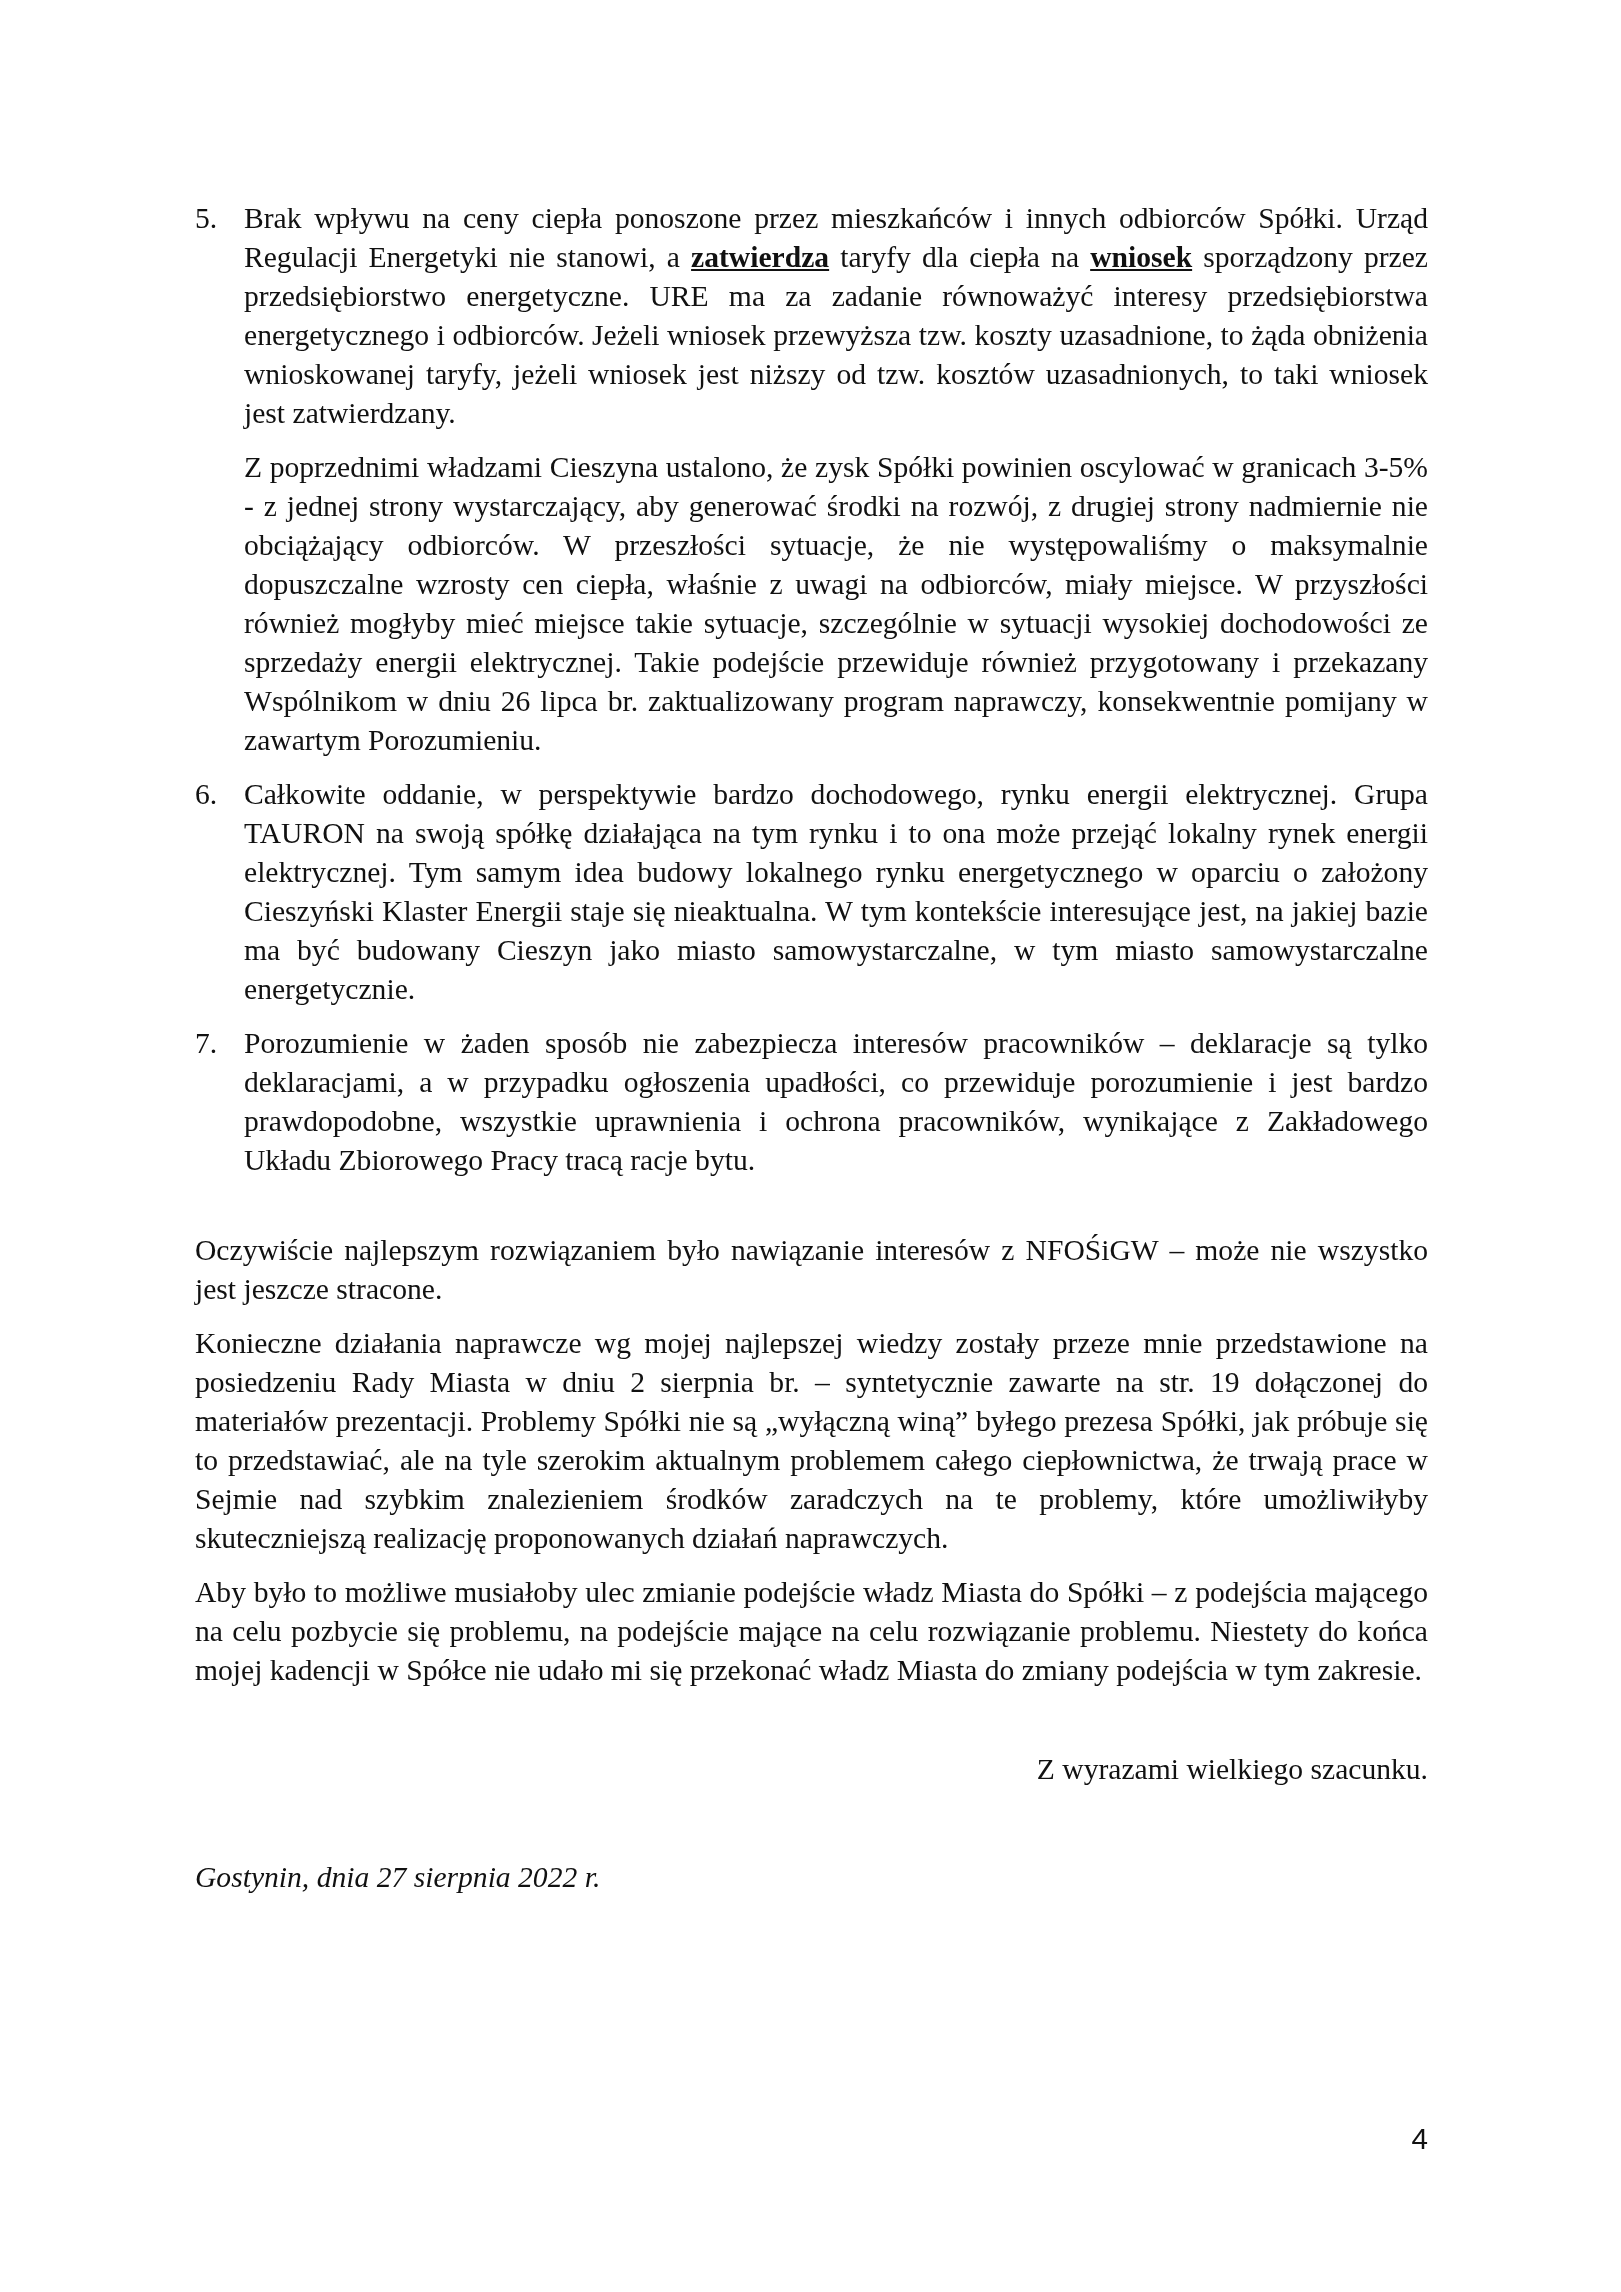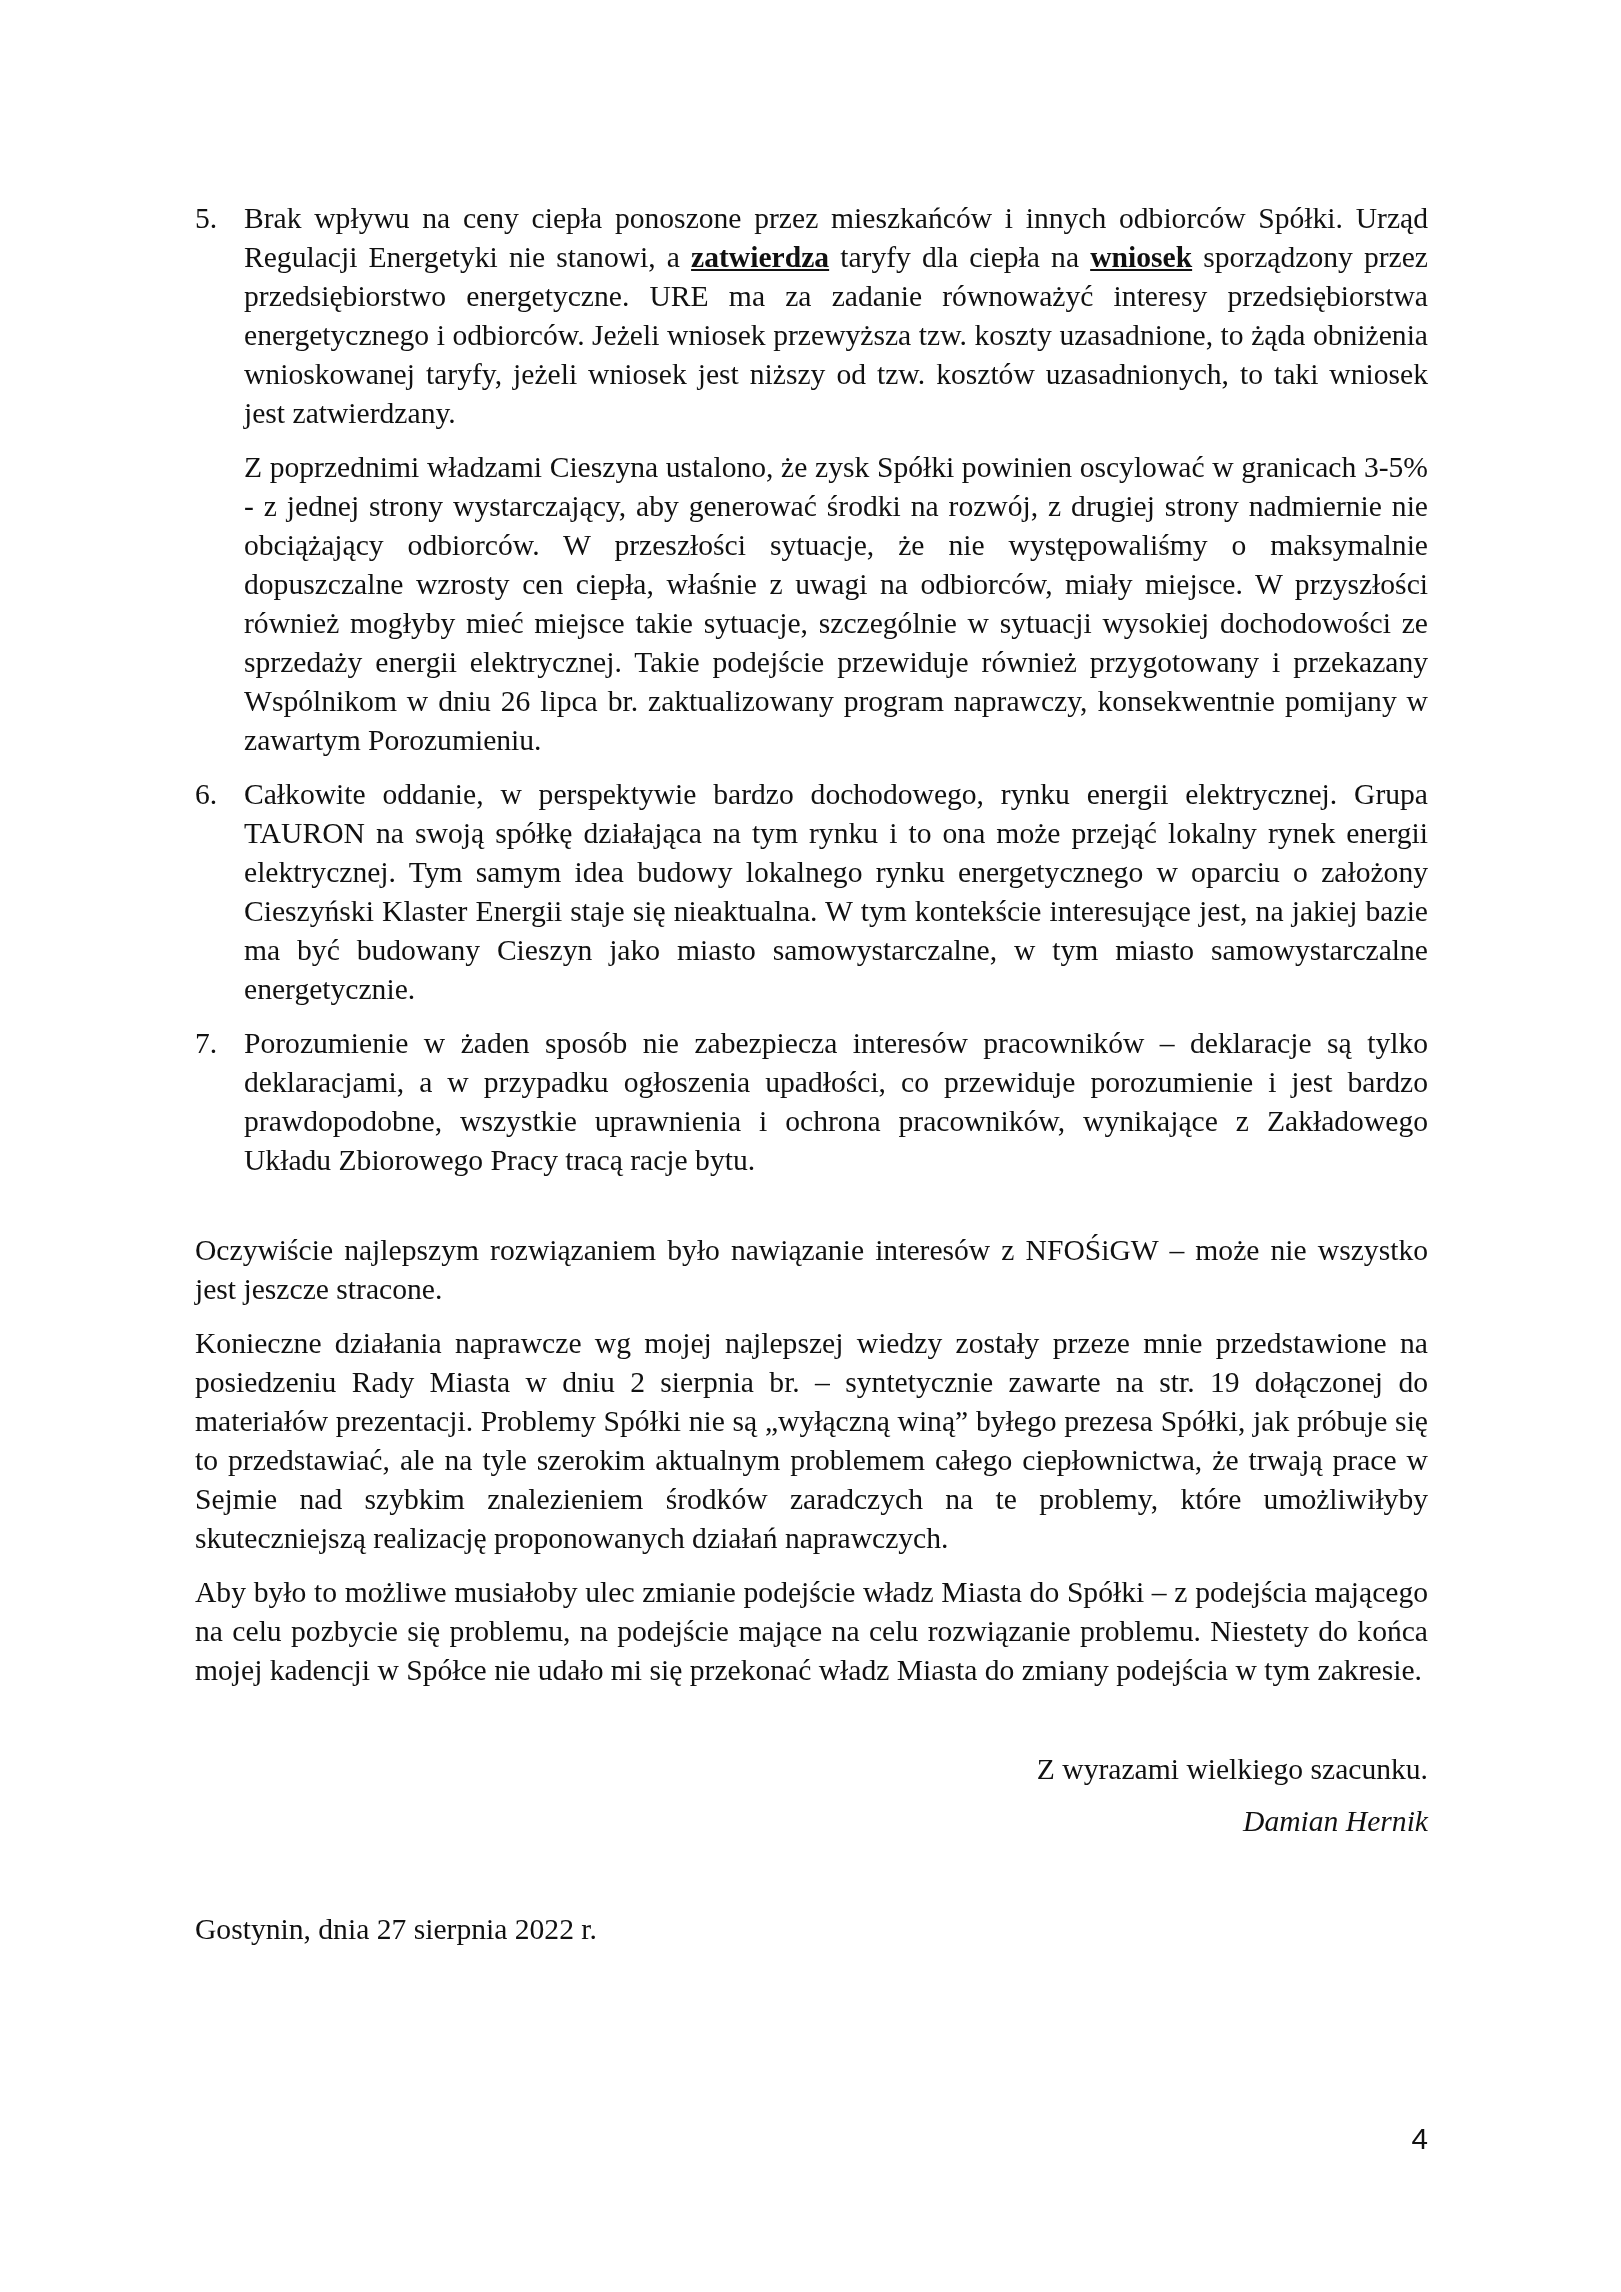--- a/index.html
+++ b/index.html
@@ -41,20 +41,21 @@
   .spacer-b { height: 45px; }
   .closing-line { margin-bottom: 0; text-align: right; }
   .signature {
     margin: 12.5px 0 0 0;
     text-align: right;
     font-style: italic;
   }
   .dateline {
     margin: 69px 0 0 0;
     text-align: left;
+    font-style: italic;
   }
   .page-number {
     position: absolute;
     top: 2121px;
     right: 193px;
     font-family: "Liberation Sans", "DejaVu Sans", sans-serif;
     font-size: 29.6px;
     line-height: 36px;
     color: #111111;
   }
@@ -84,20 +85,19 @@
 
     <div class="spacer-a"></div>
 
     <p>Oczywiście najlepszym rozwiązaniem było nawiązanie interesów z NFOŚiGW – może nie wszystko jest jeszcze stracone.</p>
     <p>Konieczne działania naprawcze wg mojej najlepszej wiedzy zostały przeze mnie przedstawione na posiedzeniu Rady Miasta w dniu 2 sierpnia br. – syntetycznie zawarte na str. 19 dołączonej do materiałów prezentacji. Problemy Spółki nie są „wyłączną winą” byłego prezesa Spółki, jak próbuje się to przedstawiać, ale na tyle szerokim aktualnym problemem całego ciepłownictwa, że trwają prace w Sejmie nad szybkim znalezieniem środków zaradczych na te problemy, które umożliwiłyby skuteczniejszą realizację proponowanych działań naprawczych.</p>
     <p>Aby było to możliwe musiałoby ulec zmianie podejście władz Miasta do Spółki – z podejścia mającego na celu pozbycie się problemu, na podejście mające na celu rozwiązanie problemu. Niestety do końca mojej kadencji w Spółce nie udało mi się przekonać władz Miasta do zmiany podejścia w tym zakresie.</p>
 
     <div class="spacer-b"></div>
 
     <p class="closing-line">Z wyrazami wielkiego szacunku.</p>
-    <p class="signature">Damian Hernik</p>
     <p class="dateline">Gostynin, dnia 27 sierpnia 2022 r.</p>
 
   </div>
 
   <div class="page-number">4</div>
 </div>
 
 
 </body></html>

